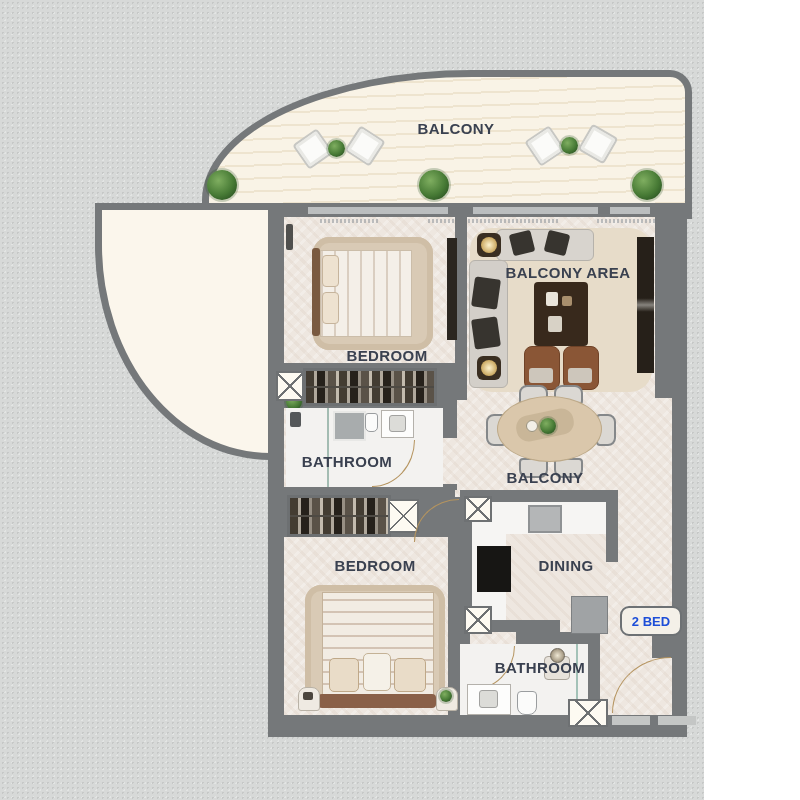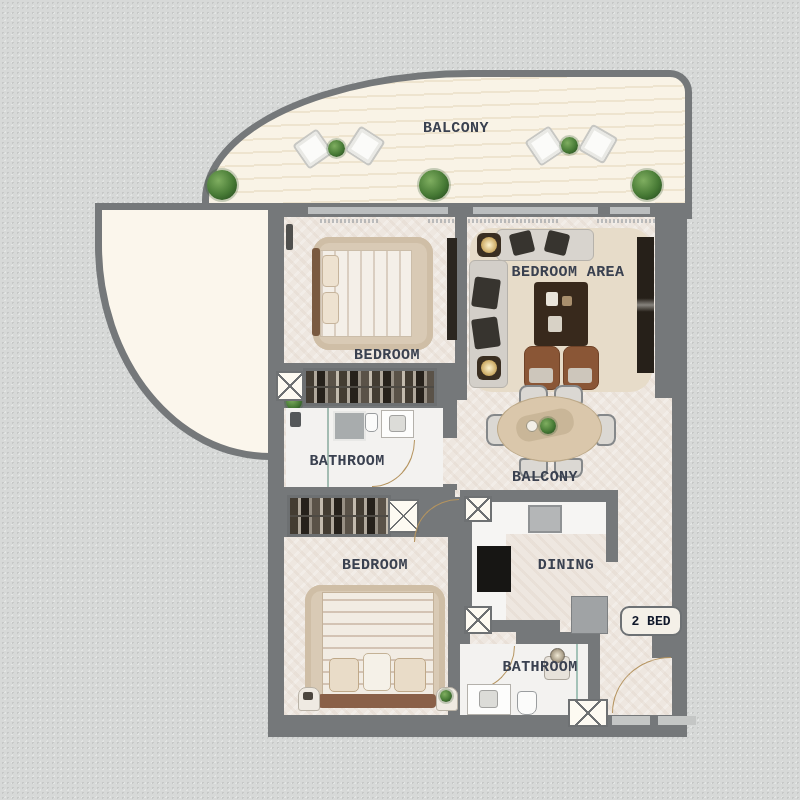--- a/index.html
+++ b/index.html
@@ -1,20 +1,20 @@
 <!DOCTYPE html>
 <html><head>
 <meta charset="utf-8">
 <style>
   html,body{margin:0;padding:0;}
-  #canvas{position:relative;width:800px;height:800px;overflow:hidden;
+  #canvas{position:relative;width:704px;height:800px;overflow:hidden;
     background-color:#d7d9d8;
     background-image:radial-gradient(#c6c8c7 1px, transparent 1px),radial-gradient(#e3e5e4 1px, transparent 1px);
     background-size:5px 5px,7px 7px;background-position:0 0,2px 3px;
-    font-family:Liberation Mono, monospace;}
+    font-family:Liberation Sans, sans-serif;}
   .abs{position:absolute;}
   .wall{position:absolute;background:#75787a;}
   .floor-main{position:absolute;background:#eee7e0;
     background-image:repeating-linear-gradient(45deg, rgba(214,198,184,.22) 0 3px, transparent 3px 9px),
                      repeating-linear-gradient(-45deg, rgba(255,255,255,.25) 0 3px, transparent 3px 9px);}
   .floor-wet{position:absolute;background:#f3f2f0;}
   .label{position:absolute;transform:translate(-50%,-50%);color:#3a4150;font-weight:600;
     font-size:15px;letter-spacing:.4px;white-space:nowrap;}
   .window{position:absolute;background:#bbbebf;}
   .xbox{position:absolute;border:2px solid #6e7173;background:
@@ -31,21 +31,21 @@
       repeating-linear-gradient(90deg, #433c32 0 8px, #b0a89c 8px 11px, #26211b 11px 19px, #978f84 19px 22px, #5a5248 22px 30px, #c3bbae 30px 33px);}
   .arc{position:absolute;border:0 solid #b5945f;}
   .dim{position:absolute;height:4px;opacity:.55;
     background:repeating-linear-gradient(90deg,#8f959b 0 2px, transparent 2px 4px);}
   .rug{position:absolute;border-radius:16px;}
   .lamp{position:absolute;width:24px;height:24px;border-radius:6px;background:#3a2e21;}
   .lamp:after{content:"";position:absolute;left:4px;top:4px;width:16px;height:16px;border-radius:50%;
     background:radial-gradient(#fdf2cd, #caa75f 70%, #7a5c31);}
   .dchair{position:absolute;background:#dbd8d3;border:2px solid #85888a;border-radius:5px;}
   .badge{position:absolute;background:#f4f0e8;border:2px solid #6d7174;border-radius:9px;
-    color:#0f172a;font-weight:700;font-size:13px;display:flex;align-items:center;justify-content:center;}
+    color:#1d4ed8;font-weight:700;font-size:13px;display:flex;align-items:center;justify-content:center;}
 </style>
 </head>
 <body>
 
 <div id="canvas">
 
   <div class="abs" style="left:202px;top:70px;width:476px;height:135px;border:7px solid #75787a;
               border-radius:270px 22px 0 0 / 130px 22px 0 0;
               background:#f7f1e3;
               background-image:repeating-linear-gradient(178deg,#f9f3e6 0 11px,#eee4cf 11px 13px);">
@@ -117,21 +117,21 @@
   <div class="abs" style="left:534px;top:282px;width:54px;height:64px;background:#38291c;border-radius:4px;"></div>
   <div class="abs" style="left:546px;top:292px;width:12px;height:14px;background:#e9e4da;border-radius:2px;"></div>
   <div class="abs" style="left:562px;top:296px;width:10px;height:10px;background:#a98f6d;border-radius:2px;"></div>
   <div class="abs" style="left:548px;top:316px;width:14px;height:16px;background:#d8d2c6;border-radius:2px;"></div>
   <div class="abs" style="left:524px;top:346px;width:34px;height:42px;background:#8a5636;border:1px solid #6f4227;border-radius:8px;"></div>
   <div class="abs" style="left:529px;top:368px;width:24px;height:15px;background:#cdc6bb;border-radius:3px;"></div>
   <div class="abs" style="left:563px;top:346px;width:34px;height:42px;background:#8a5636;border:1px solid #6f4227;border-radius:8px;"></div>
   <div class="abs" style="left:568px;top:368px;width:24px;height:15px;background:#cdc6bb;border-radius:3px;"></div>
   <div class="abs" style="left:637px;top:237px;width:17px;height:136px;background:#262019;
               background-image:linear-gradient(0deg, transparent 45%, rgba(230,230,225,.5) 50%, transparent 55%);"></div>
-  <div class="label" style="left:568px;top:272px;">BEDROOM AREA</div>
+  <div class="label" style="left:568px;top:272px;">BALCONY AREA</div>
 
   <div class="floor-wet" style="left:286px;top:408px;width:157px;height:79px;"></div>
   <div class="abs" style="left:327px;top:408px;width:2px;height:79px;background:#a3bcb2;"></div>
   <div class="abs" style="left:290px;top:412px;width:11px;height:15px;background:#55585a;border-radius:2px;"></div>
   <div class="abs" style="left:333px;top:411px;width:29px;height:26px;background:#a8acad;border:2px solid #e8e8e6;"></div>
   <div class="abs" style="left:365px;top:413px;width:11px;height:17px;background:#fbfbfa;border:1px solid #9a9d9f;border-radius:3px 3px 5px 5px;"></div>
   <div class="abs" style="left:381px;top:410px;width:31px;height:26px;background:#fdfdfc;border:1px solid #b4b1ab;"></div>
   <div class="abs" style="left:389px;top:415px;width:15px;height:15px;background:#dcdcd8;border:1px solid #a2a2a0;border-radius:3px;"></div>
   <div class="arc" style="left:372px;top:440px;width:42px;height:46px;border-right:1.5px solid #b5945f;border-bottom:1.5px solid #b5945f;
               border-bottom-right-radius:100% 100%;"></div>

